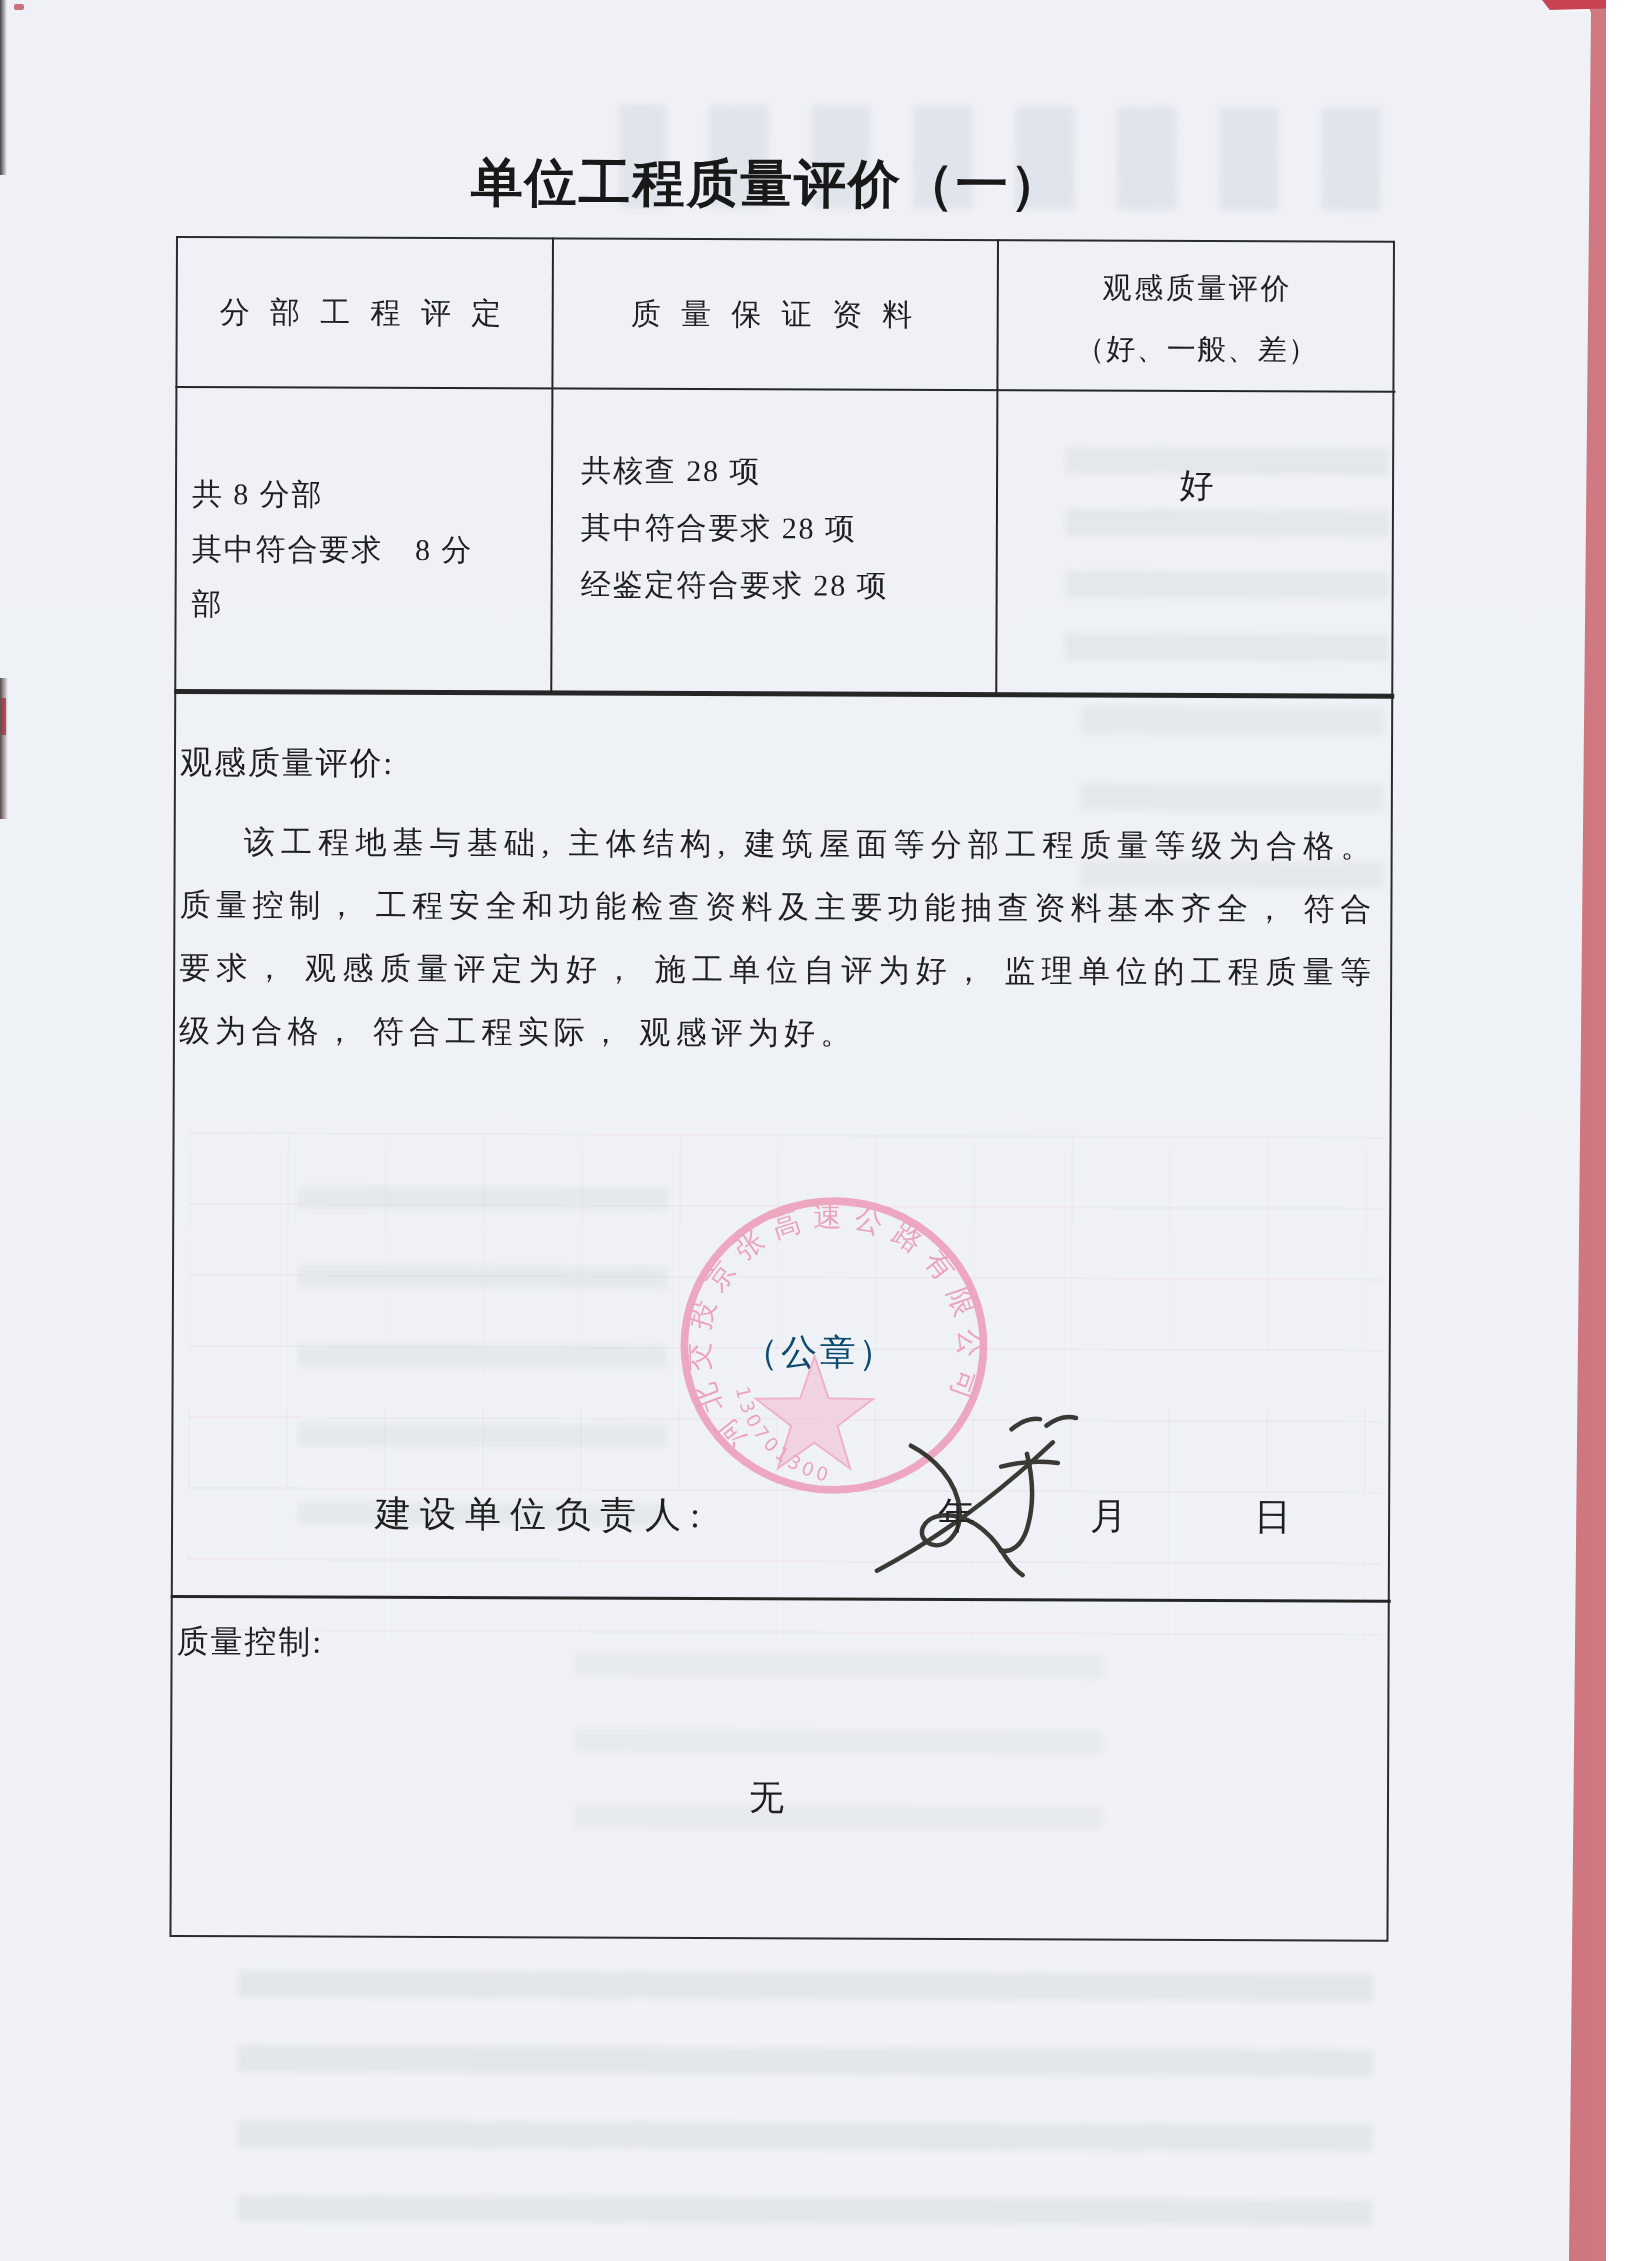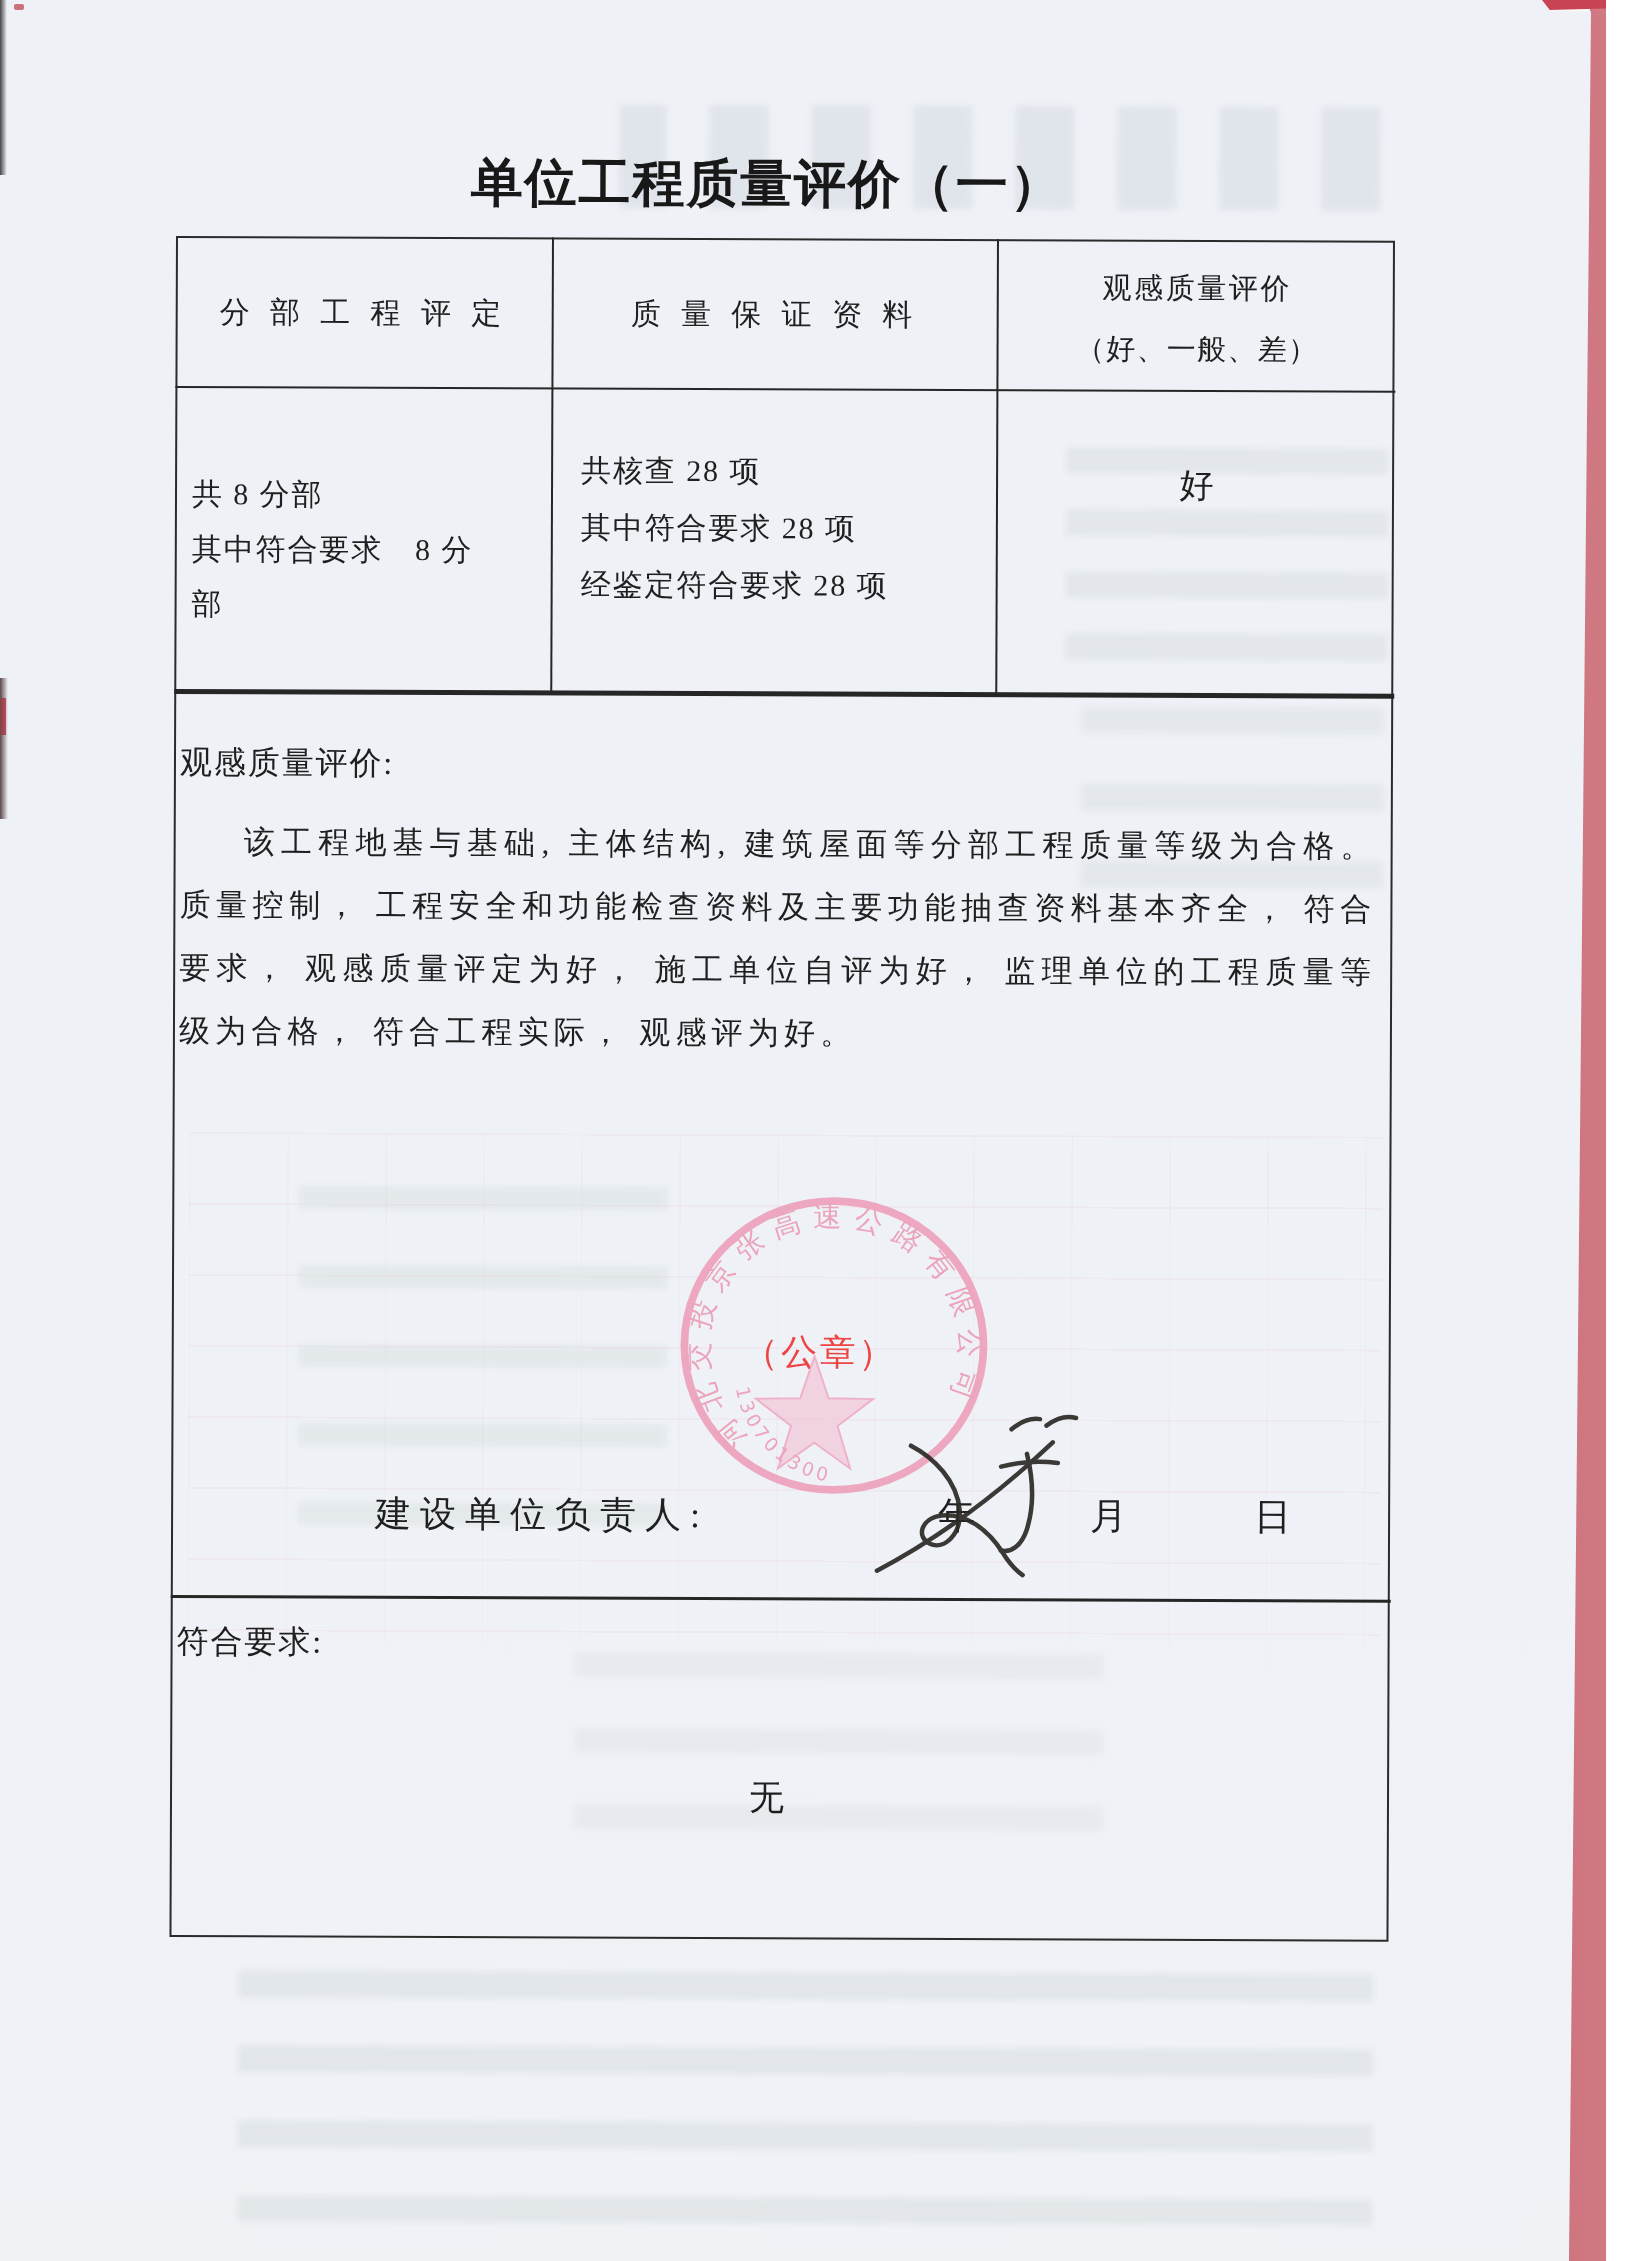--- a/index.html
+++ b/index.html
@@ -27,21 +27,21 @@
   .vline{position:absolute;background:#262626;}
   .cell-text{position:absolute;line-height:1;}
   .hdr{font-size:30px;letter-spacing:6.4px;text-align:center;}
   .lines div{margin:0;}
   .col1-lines{position:absolute;left:193px;top:466px;font-size:30px;line-height:55px;letter-spacing:1.9px;}
   .col2-lines{position:absolute;left:582px;top:440px;font-size:30px;line-height:57px;letter-spacing:1.9px;}
   .good-mark{position:absolute;left:999px;top:459px;width:397px;text-align:center;font-size:34px;}
   .eval-label{position:absolute;left:182px;top:741px;font-size:32px;letter-spacing:1.9px;}
   .eval-paragraph{position:absolute;left:182px;top:810px;width:1197px;font-size:31px;line-height:63px;letter-spacing:5.2px;
     text-align:justify;text-indent:64px;}
-  .seal-note{position:absolute;left:721px;top:1326px;width:206px;text-align:center;font-size:36px;letter-spacing:2.6px;color:#ef4444;}
+  .seal-note{position:absolute;left:721px;top:1326px;width:206px;text-align:center;font-size:36px;letter-spacing:2.6px;color:#0c4a6e;}
   .signer-label{position:absolute;left:380px;top:1489px;font-size:36px;letter-spacing:9px;}
   .date-row span{position:absolute;top:1488px;font-size:37px;}
   .date-y{left:943px;} .date-m{left:1095px;} .date-d{left:1259px;}
   .problems-label{position:absolute;left:182px;top:1620px;font-size:32px;letter-spacing:1.9px;}
   .problems-value{position:absolute;left:176px;top:1772px;width:1193px;text-align:center;font-size:35px;}
   
   .overlay-svg{position:absolute;left:0;top:0;width:1630px;height:2261px;pointer-events:none;}
   
   .smudge{position:absolute;filter:blur(3.2px);transform:scaleX(-1);pointer-events:none;}
   .g1{left:619px;top:103px;width:761px;height:103px;background:repeating-linear-gradient(90deg,rgba(150,165,175,.16) 0 59px,transparent 59px 102px);}
@@ -107,21 +107,21 @@
     <div class="eval-paragraph">该工程地基与基础, 主体结构, 建筑屋面等分部工程质量等级为合格。质量控制， 工程安全和功能检查资料及主要功能抽查资料基本齐全， 符合要求， 观感质量评定为好， 施工单位自评为好， 监理单位的工程质量等级为合格， 符合工程实际， 观感评为好。</div>
 
     <div class="seal-note">（公章）</div>
     <div class="signer-label">建设单位负责人:</div>
     <div class="date-row">
       <span class="date-y">年</span>
       <span class="date-m">月</span>
       <span class="date-d">日</span>
     </div>
 
-    <div class="problems-label">符合要求:</div>
+    <div class="problems-label">质量控制:</div>
     <div class="problems-value">无</div>
 
     <svg class="overlay-svg" viewBox="0 0 2528 3507">
       <g opacity="0.85">
         <ellipse cx="1300" cy="2083" rx="232" ry="224" fill="none" stroke="#ee9bb7" stroke-width="12"></ellipse>
         <polygon points="1270,2100 1292,2165 1361,2166 1306,2208 1326,2274 1270,2234 1214,2274 1234,2208 1179,2166 1248,2165" fill="rgba(243,170,198,0.5)" stroke="#efa6c0" stroke-width="3"></polygon>
         <defs>
           <path id="ringTextPath" d="M 1172 2230 A 196 189 0 1 1 1428 2230" fill="none"></path>
           <path id="ringNumPath" d="M 1148 2146 A 178 172 0 0 0 1302 2296" fill="none"></path>
         </defs>

